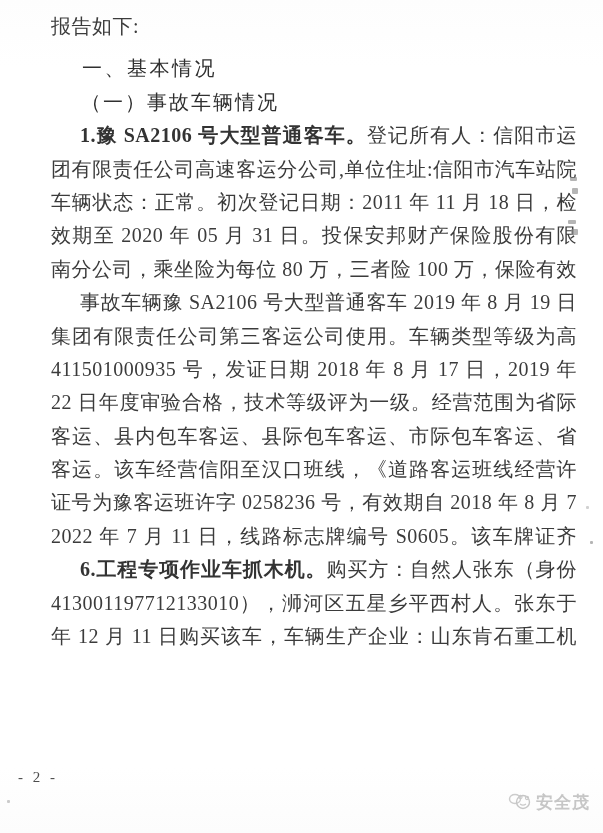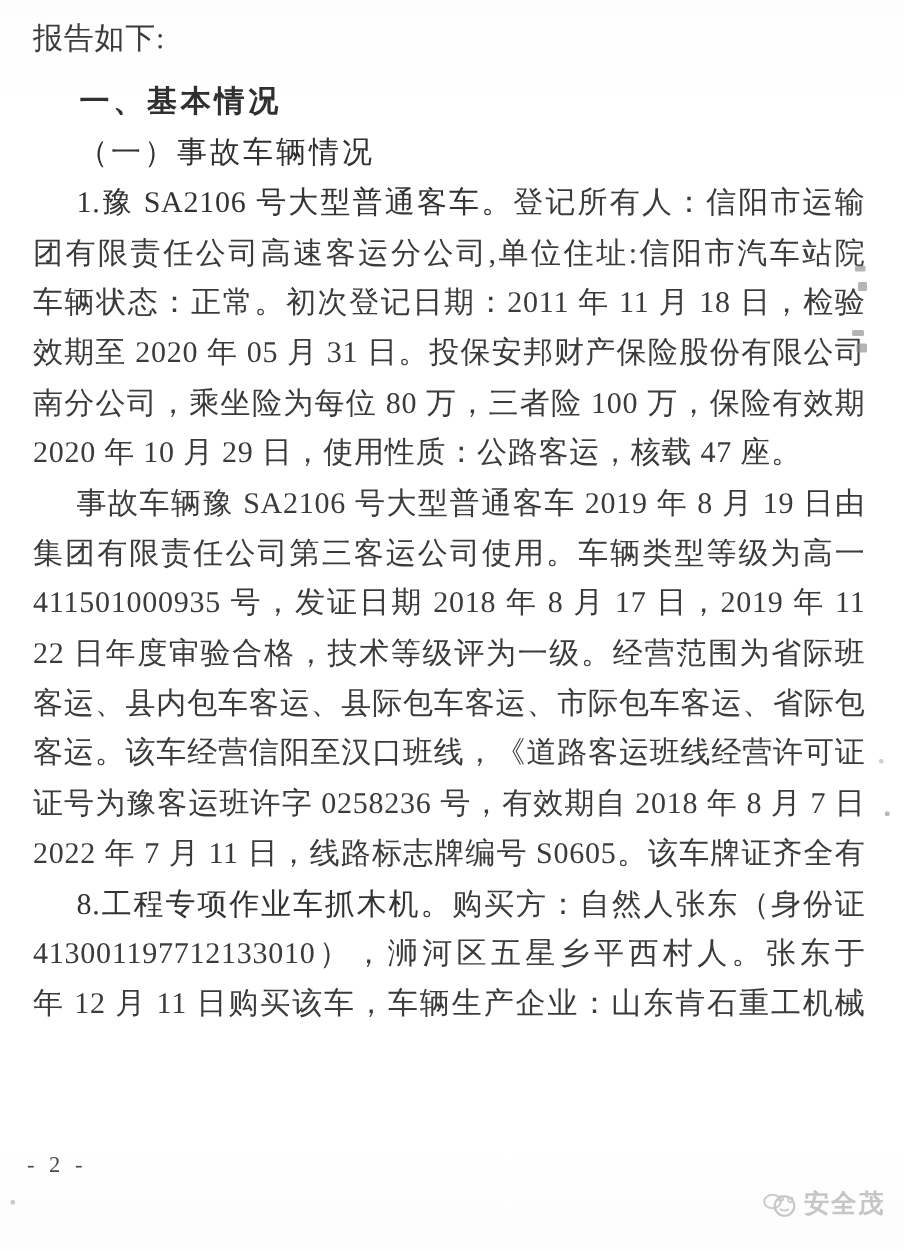--- a/index.html
+++ b/index.html
@@ -17,53 +17,54 @@
     box-sizing: border-box;
     background: linear-gradient(180deg, #fdfdfd 0%, #ffffff 8%, #ffffff 92%, #fcfcfc 100%);
   }
   .line {
     font-size: 20px;
     height: 33.4px;
     line-height: 33.4px;
     white-space: nowrap;
     overflow: hidden;
     letter-spacing: 0.5px;
+    margin-left: 29px;
   }
   .full {
     white-space: normal;
     text-align: justify;
     text-align-last: justify;
   }
   .indent { text-indent: 1.45em; }
   .h1 {
     font-family: "Liberation Sans", "DejaVu Sans", sans-serif;
-    font-weight: 700;
+    font-weight: 400;
     letter-spacing: 2.5px;
     color: #303030;
     margin-top: 9px;
     text-indent: 1.55em;
   }
   .h2 {
     font-weight: 400;
     letter-spacing: 2px;
     color: #303030;
     text-indent: 1.5em;
   }
-  .b { font-weight: 400; color: #333333; }
+  .b { font-weight: 700; color: #333333; }
   .page-num {
     position: absolute;
     left: 18px; top: 769px;
     font-size: 15px;
     letter-spacing: 3px;
     color: #4c4c4c;
   }
   .watermark {
     position: absolute;
     right: 13px; top: 791px;
-    display: flex; align-items: center; gap: 4px;
+    display: flex; align-items: flex-start; gap: 4px;
     color: #c6c6c6;
     font-size: 17px;
     font-family: "Liberation Sans", "DejaVu Sans", sans-serif;
     font-weight: 700;
     letter-spacing: 1px;
   }
   .wm-icon { display: inline-block; width: 24px; height: 20px; }
   .speck {
     position: absolute;
     background: #8d8d8d;
@@ -81,32 +82,31 @@
   <div class="line h1">一、基本情况</div>
 
   <div class="line h2">（一）事故车辆情况</div>
 
   <div class="line indent full"><span class="b">1.豫 SA2106 号大型普通客车。</span><span>登记所有人：信阳市运输集</span></div>
 
   <div class="line full">团有限责任公司高速客运分公司,单位住址:信阳市汽车站院内。</div>
   <div class="line full">车辆状态：正常。初次登记日期：2011 年 11 月 18 日，检验有</div>
   <div class="line full">效期至 2020 年 05 月 31 日。投保安邦财产保险股份有限公司河</div>
   <div class="line full">南分公司，乘坐险为每位 80 万，三者险 100 万，保险有效期至</div>
-  <div class="line">2020 年 10 月 29 日，使用性质：公路客运，核载 47 座。</div>
 
   <div class="line indent full">事故车辆豫 SA2106 号大型普通客车 2019 年 8 月 19 日由信</div>
   <div class="line full">集团有限责任公司第三客运公司使用。车辆类型等级为高一级，</div>
   <div class="line full">411501000935 号，发证日期 2018 年 8 月 17 日，2019 年 11 月</div>
   <div class="line full">22 日年度审验合格，技术等级评为一级。经营范围为省际班车</div>
   <div class="line full">客运、县内包车客运、县际包车客运、市际包车客运、省际包车</div>
   <div class="line full">客运。该车经营信阳至汉口班线，《道路客运班线经营许可证明》</div>
   <div class="line full">证号为豫客运班许字 0258236 号，有效期自 2018 年 8 月 7 日至</div>
   <div class="line full">2022 年 7 月 11 日，线路标志牌编号 S0605。该车牌证齐全有效。</div>
 
-  <div class="line indent full"><span class="b">8.工程专项作业车抓木机。</span><span>购买方：自然人张东（身份证号</span></div>
+  <div class="line indent full"><span class="b">6.工程专项作业车抓木机。</span><span>购买方：自然人张东（身份证号</span></div>
 
   <div class="line full">413001197712133010），浉河区五星乡平西村人。张东于 2019</div>
   <div class="line full">年 12 月 11 日购买该车，车辆生产企业：山东肯石重工机械有限</div>
 
 </div>
 
 <div class="page-num">- 2 -</div>
 
 <div class="watermark">
   <span class="wm-icon">

